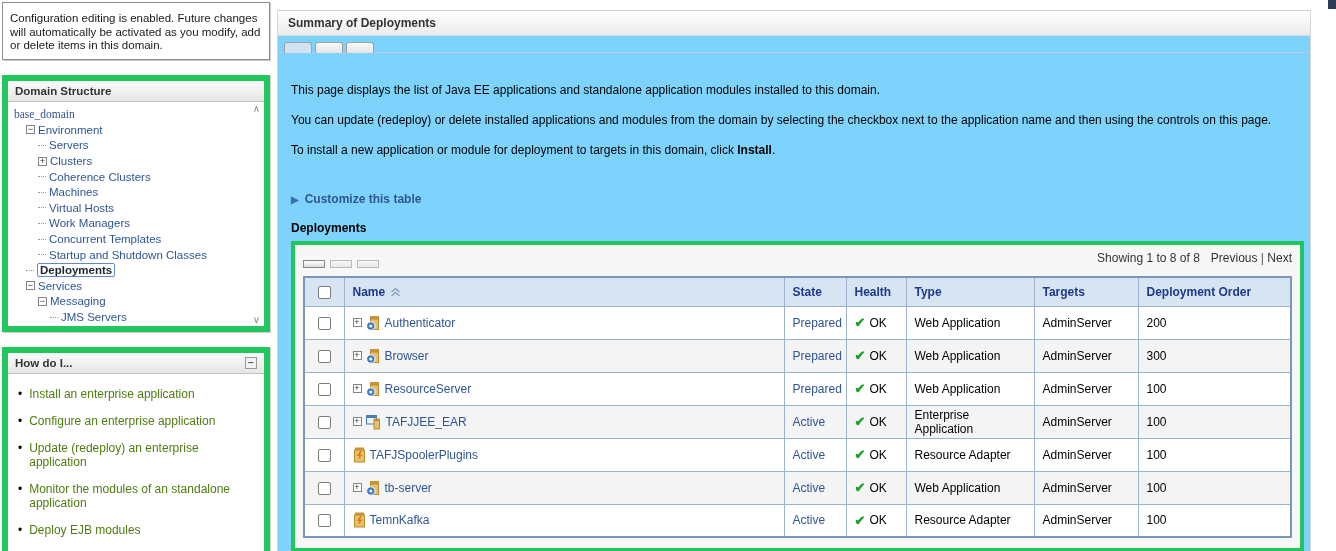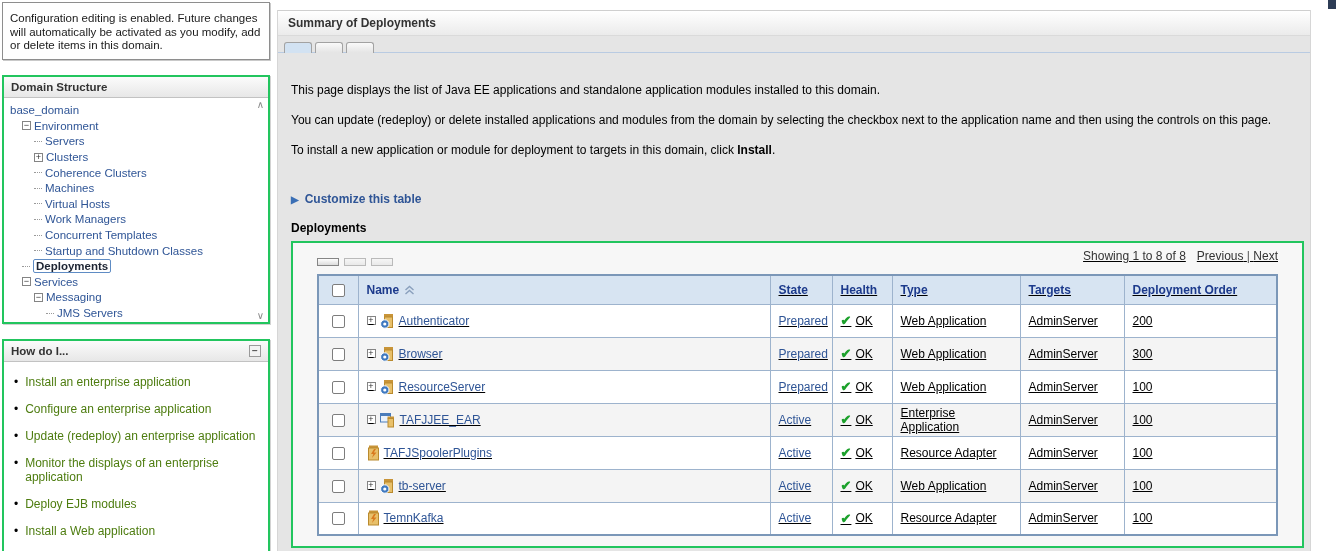--- a/index.html
+++ b/index.html
@@ -11,21 +11,21 @@
   }
   a { text-decoration:none; cursor:pointer; }
 
   
   .left { position:absolute; left:0; top:0; width:272px; }
   .notice {
     margin:2px 2px 0 2px; border:1px solid #8e8e8e; background:#fff;
     padding:9px 7px 6px; font-size:11.5px; line-height:13.5px; color:#1a1a1a;
     box-shadow:1px 1px 0 #c9c9c9;
   }
-  .panel { margin:15px 2px 15px 2px; border:2px solid #22c55e; background:#fff; box-shadow:1px 1px 0 #d2d2d2; }
+  .panel { margin:15px 2px 15px 2px; border:6px solid #22c55e; background:#fff; box-shadow:1px 1px 0 #d2d2d2; }
   .panel-header {
     display:flex; justify-content:space-between; align-items:center;
     background:linear-gradient(#fbfbfb,#e7e7e7); border-bottom:1px solid #c2c2c2;
     padding:4px 7px; font-size:11.5px; font-weight:bold; color:#333;
   }
   .collapse-box {
     width:12px; height:12px; border:1px solid #9a9a9a; background:#f2f2f2;
     font-size:10px; line-height:10px; text-align:center; color:#555; cursor:pointer; flex:none;
   }
   .tree-wrap { display:flex; height:224px; overflow:hidden; }
@@ -45,40 +45,40 @@
   .vscroll span { cursor:pointer; line-height:9px; }
 
   .hdi-list { list-style:none; margin:8px 0 12px; padding:0 8px 0 10px; }
   .hdi-list li { display:flex; gap:7px; margin:13px 0; font-size:12px; line-height:14px; }
   .hdi-list .bullet { color:#000; flex:none; }
   .hdi-list a { color:#4d7c0f; }
 
   
   .main {
     position:absolute; left:277px; top:10px; width:1034px; height:541px;
-    border-left:1px solid #d6d6d6; border-right:1px solid #d6d6d6; overflow:hidden; background:#e5e5e5;
+    border-left:1px solid #d6d6d6; border-right:1px solid #d6d6d6; overflow:hidden; background:#7dd3fc;
   }
   .title-bar {
     background:linear-gradient(#ffffff,#ebebeb); border-top:1px solid #cfcfcf;
     border-bottom:1px solid #dadada; padding:5px 10px; font-size:12px; font-weight:bold; color:#333;
   }
   .tab-strip { display:flex; gap:3px; padding:5px 0 0 6px; border-bottom:1px solid #b9cbe2; }
   .tab {
     border:1px solid #a2a2a2; border-bottom:none; border-radius:3px 3px 0 0;
     padding:5px 13px; font-size:12px; color:#333; cursor:pointer;
     background:linear-gradient(#fafafa,#e4e4e4); position:relative; top:1px;
   }
   .tab.active { background:#d2e2f2; font-weight:bold; }
   .tab-body { padding:31px 6px 0 13px; }
   .tab-body p { margin:0 0 17px; font-size:12px; line-height:13px; }
   .customize { margin-top:35px; display:flex; align-items:center; gap:6px;
     font-size:12px; font-weight:bold; color:#2f5596; cursor:pointer; }
   .customize .tri { color:#3a6fb5; font-size:10px; }
   .section-label { margin:15px 0 6px; font-size:12px; font-weight:bold; }
-  .table-box { border:2px solid #22c55e; background:#f7f7f7; padding:6px 24px 10px;text-decoration:underline; }
+  .table-box { border:4px solid #22c55e; background:#f7f7f7; padding:6px 8px 10px; }
   .toolbar { display:flex; align-items:flex-end; justify-content:space-between; margin-bottom:8px; }
   .btn {
     border:1px solid #858585; background:linear-gradient(#fefefe,#dcdcdc);
     padding:3px 10px; font-size:12px; color:#000; margin-right:5px; cursor:pointer;
     font-family:"Liberation Sans",sans-serif;
   }
   .btn.disabled { color:#9c9c9c; border-color:#bababa; background:linear-gradient(#f6f6f6,#e9e9e9); cursor:default; }
   .paging { font-size:12px; color:#333; display:flex; gap:11px; align-items:center; padding-bottom:3px; }
   .paging .sep { color:#555; }
   .paging .pg { cursor:pointer; }
@@ -110,21 +110,21 @@
 <div class="left">
 
   <div class="notice">Configuration editing is enabled. Future changes will automatically be activated as you modify, add or delete items in this domain.</div>
 
   <div class="panel">
     <div class="panel-header">
       <span>Domain Structure</span>
     </div>
     <div class="tree-wrap">
       <div class="tree" id="tree">
-          <div class="tree-item" style="padding-left: 2px;">
+          <div class="tree-item" style="padding-left: 2px; font-family: Liberation Serif, serif;">
 
     <a class="tree-link">base_domain</a>
   </div>
           <div class="tree-item" style="padding-left: 14px;">
     <span class="expander-box">−</span>
 
     <a class="tree-link">Environment</a>
   </div>
           <div class="tree-item" style="padding-left: 26px;">
 
@@ -207,21 +207,21 @@
         <li>
     <span class="bullet">•</span>
     <a>Configure an enterprise application</a>
   </li>
         <li>
     <span class="bullet">•</span>
     <a>Update (redeploy) an enterprise application</a>
   </li>
         <li>
     <span class="bullet">•</span>
-    <a>Monitor the displays of an enterprise application</a>
+    <a>Monitor the modules of an standalone application</a>
   </li>
         <li>
     <span class="bullet">•</span>
     <a>Deploy EJB modules</a>
   </li>
         <li>
     <span class="bullet">•</span>
     <a>Install a Web application</a>
   </li>
       </ul>

